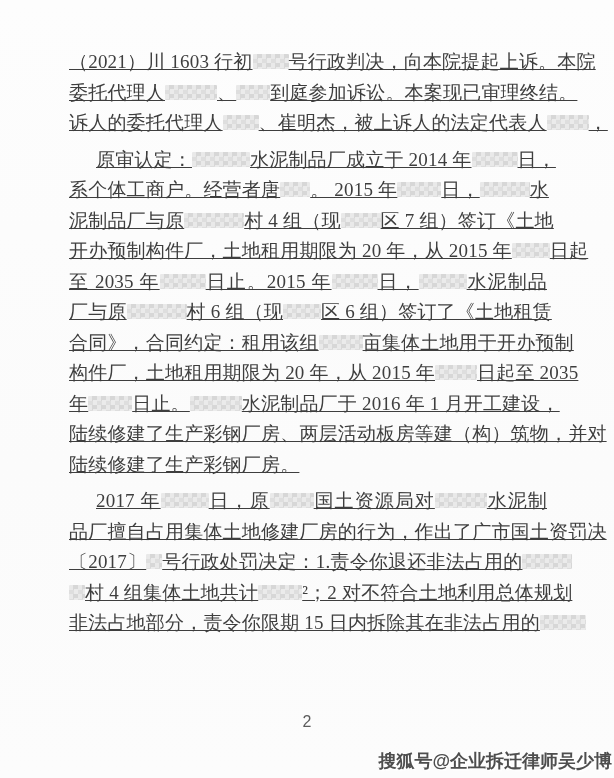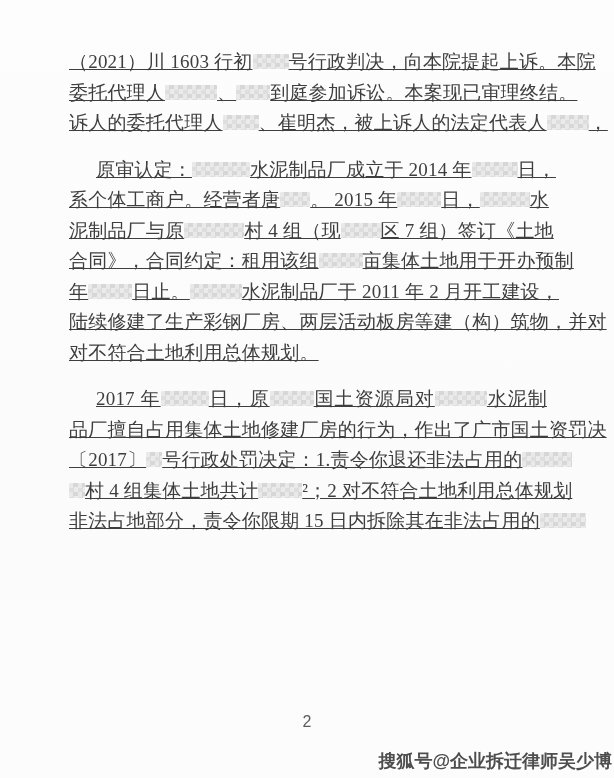--- a/index.html
+++ b/index.html
@@ -17,21 +17,21 @@
   .doc{
     position:absolute;
     left:69px;top:47px;width:478px;
     font-size:19px;
     line-height:30.5px;
     color:#3e3e3e;
     letter-spacing:0.2px;
     text-decoration:underline;
   }
   .para{margin:0;}
-  .para + .para{margin-top:16px;}
+  .para + .para{margin-top:6px;}
   .line{
     text-align:justify;
     text-align-last:justify;
     text-justify:inter-character;
     white-space:nowrap;
     height:30.5px;
   }
   .line.nojust{text-align-last:left;}
   .line.indent{padding-left:27px;}
   .redact{
@@ -72,24 +72,28 @@
   <div class="doc">
       <div class="para">
         <div class="line"><span>（2021）川 1603 行初</span><span class="redact" style="width: 36px;"></span><span>号行政判决，向本院提起上诉。本院</span></div>
         <div class="line"><span>委托代理人</span><span class="redact" style="width: 52px;"></span><span>、</span><span class="redact" style="width: 34px;"></span><span>到庭参加诉讼。本案现已审理终结。</span></div>
         <div class="line"><span>诉人的委托代理人</span><span class="redact" style="width: 36px;"></span><span>、崔明杰，被上诉人的法定代表人</span><span class="redact" style="width: 42px;"></span><span>，</span></div>
       </div>
       <div class="para">
         <div class="line indent"><span>原审认定：</span><span class="redact" style="width: 58px;"></span><span>水泥制品厂成立于 2014 年</span><span class="redact" style="width: 46px;"></span><span>日，</span></div>
         <div class="line"><span>系个体工商户。经营者唐</span><span class="redact" style="width: 30px;"></span><span>。 2015 年</span><span class="redact" style="width: 44px;"></span><span>日，</span><span class="redact" style="width: 50px;"></span><span>水</span></div>
         <div class="line"><span>泥制品厂与原</span><span class="redact" style="width: 60px;"></span><span>村 4 组（现</span><span class="redact" style="width: 40px;"></span><span>区 7 组）签订《土地</span></div>
+        <div class="line"><span>开办预制构件厂，土地租用期限为 20 年，从 2015 年</span><span class="redact" style="width: 38px;"></span><span>日起</span></div>
+        <div class="line"><span>至 2035 年</span><span class="redact" style="width: 46px;"></span><span>日止。2015 年</span><span class="redact" style="width: 46px;"></span><span>日，</span><span class="redact" style="width: 48px;"></span><span>水泥制品</span></div>
+        <div class="line"><span>厂与原</span><span class="redact" style="width: 60px;"></span><span>村 6 组（现</span><span class="redact" style="width: 38px;"></span><span>区 6 组）签订了《土地租赁</span></div>
         <div class="line"><span>合同》，合同约定：租用该组</span><span class="redact" style="width: 44px;"></span><span>亩集体土地用于开办预制</span></div>
-        <div class="line"><span>年</span><span class="redact" style="width: 44px;"></span><span>日止。</span><span class="redact" style="width: 52px;"></span><span>水泥制品厂于 2011 年 2 月开工建设，</span></div>
+        <div class="line"><span>构件厂，土地租用期限为 20 年，从 2015 年</span><span class="redact" style="width: 42px;"></span><span>日起至 2035</span></div>
+        <div class="line"><span>年</span><span class="redact" style="width: 44px;"></span><span>日止。</span><span class="redact" style="width: 52px;"></span><span>水泥制品厂于 2016 年 1 月开工建设，</span></div>
         <div class="line"><span>陆续修建了生产彩钢厂房、两层活动板房等建（构）筑物，并对</span></div>
-        <div class="line nojust"><span>对不符合土地利用总体规划。</span></div>
+        <div class="line nojust"><span>陆续修建了生产彩钢厂房。</span></div>
       </div>
       <div class="para">
         <div class="line indent"><span>2017 年</span><span class="redact" style="width: 48px;"></span><span>日，原</span><span class="redact" style="width: 44px;"></span><span>国土资源局对</span><span class="redact" style="width: 52px;"></span><span>水泥制</span></div>
         <div class="line"><span>品厂擅自占用集体土地修建厂房的行为，作出了广市国土资罚决</span></div>
         <div class="line"><span>〔2017〕</span><span class="redact" style="width: 16px;"></span><span>号行政处罚决定：1.责令你退还非法占用的</span><span class="redact" style="width: 50px;"></span></div>
         <div class="line"><span class="redact" style="width: 16px;"></span><span>村 4 组集体土地共计</span><span class="redact" style="width: 44px;"></span><span>²；2 对不符合土地利用总体规划</span></div>
         <div class="line"><span>非法占地部分，责令你限期 15 日内拆除其在非法占用的</span><span class="redact" style="width: 46px;"></span></div>
       </div>
     </div>
   <div class="pagenum">2</div>

